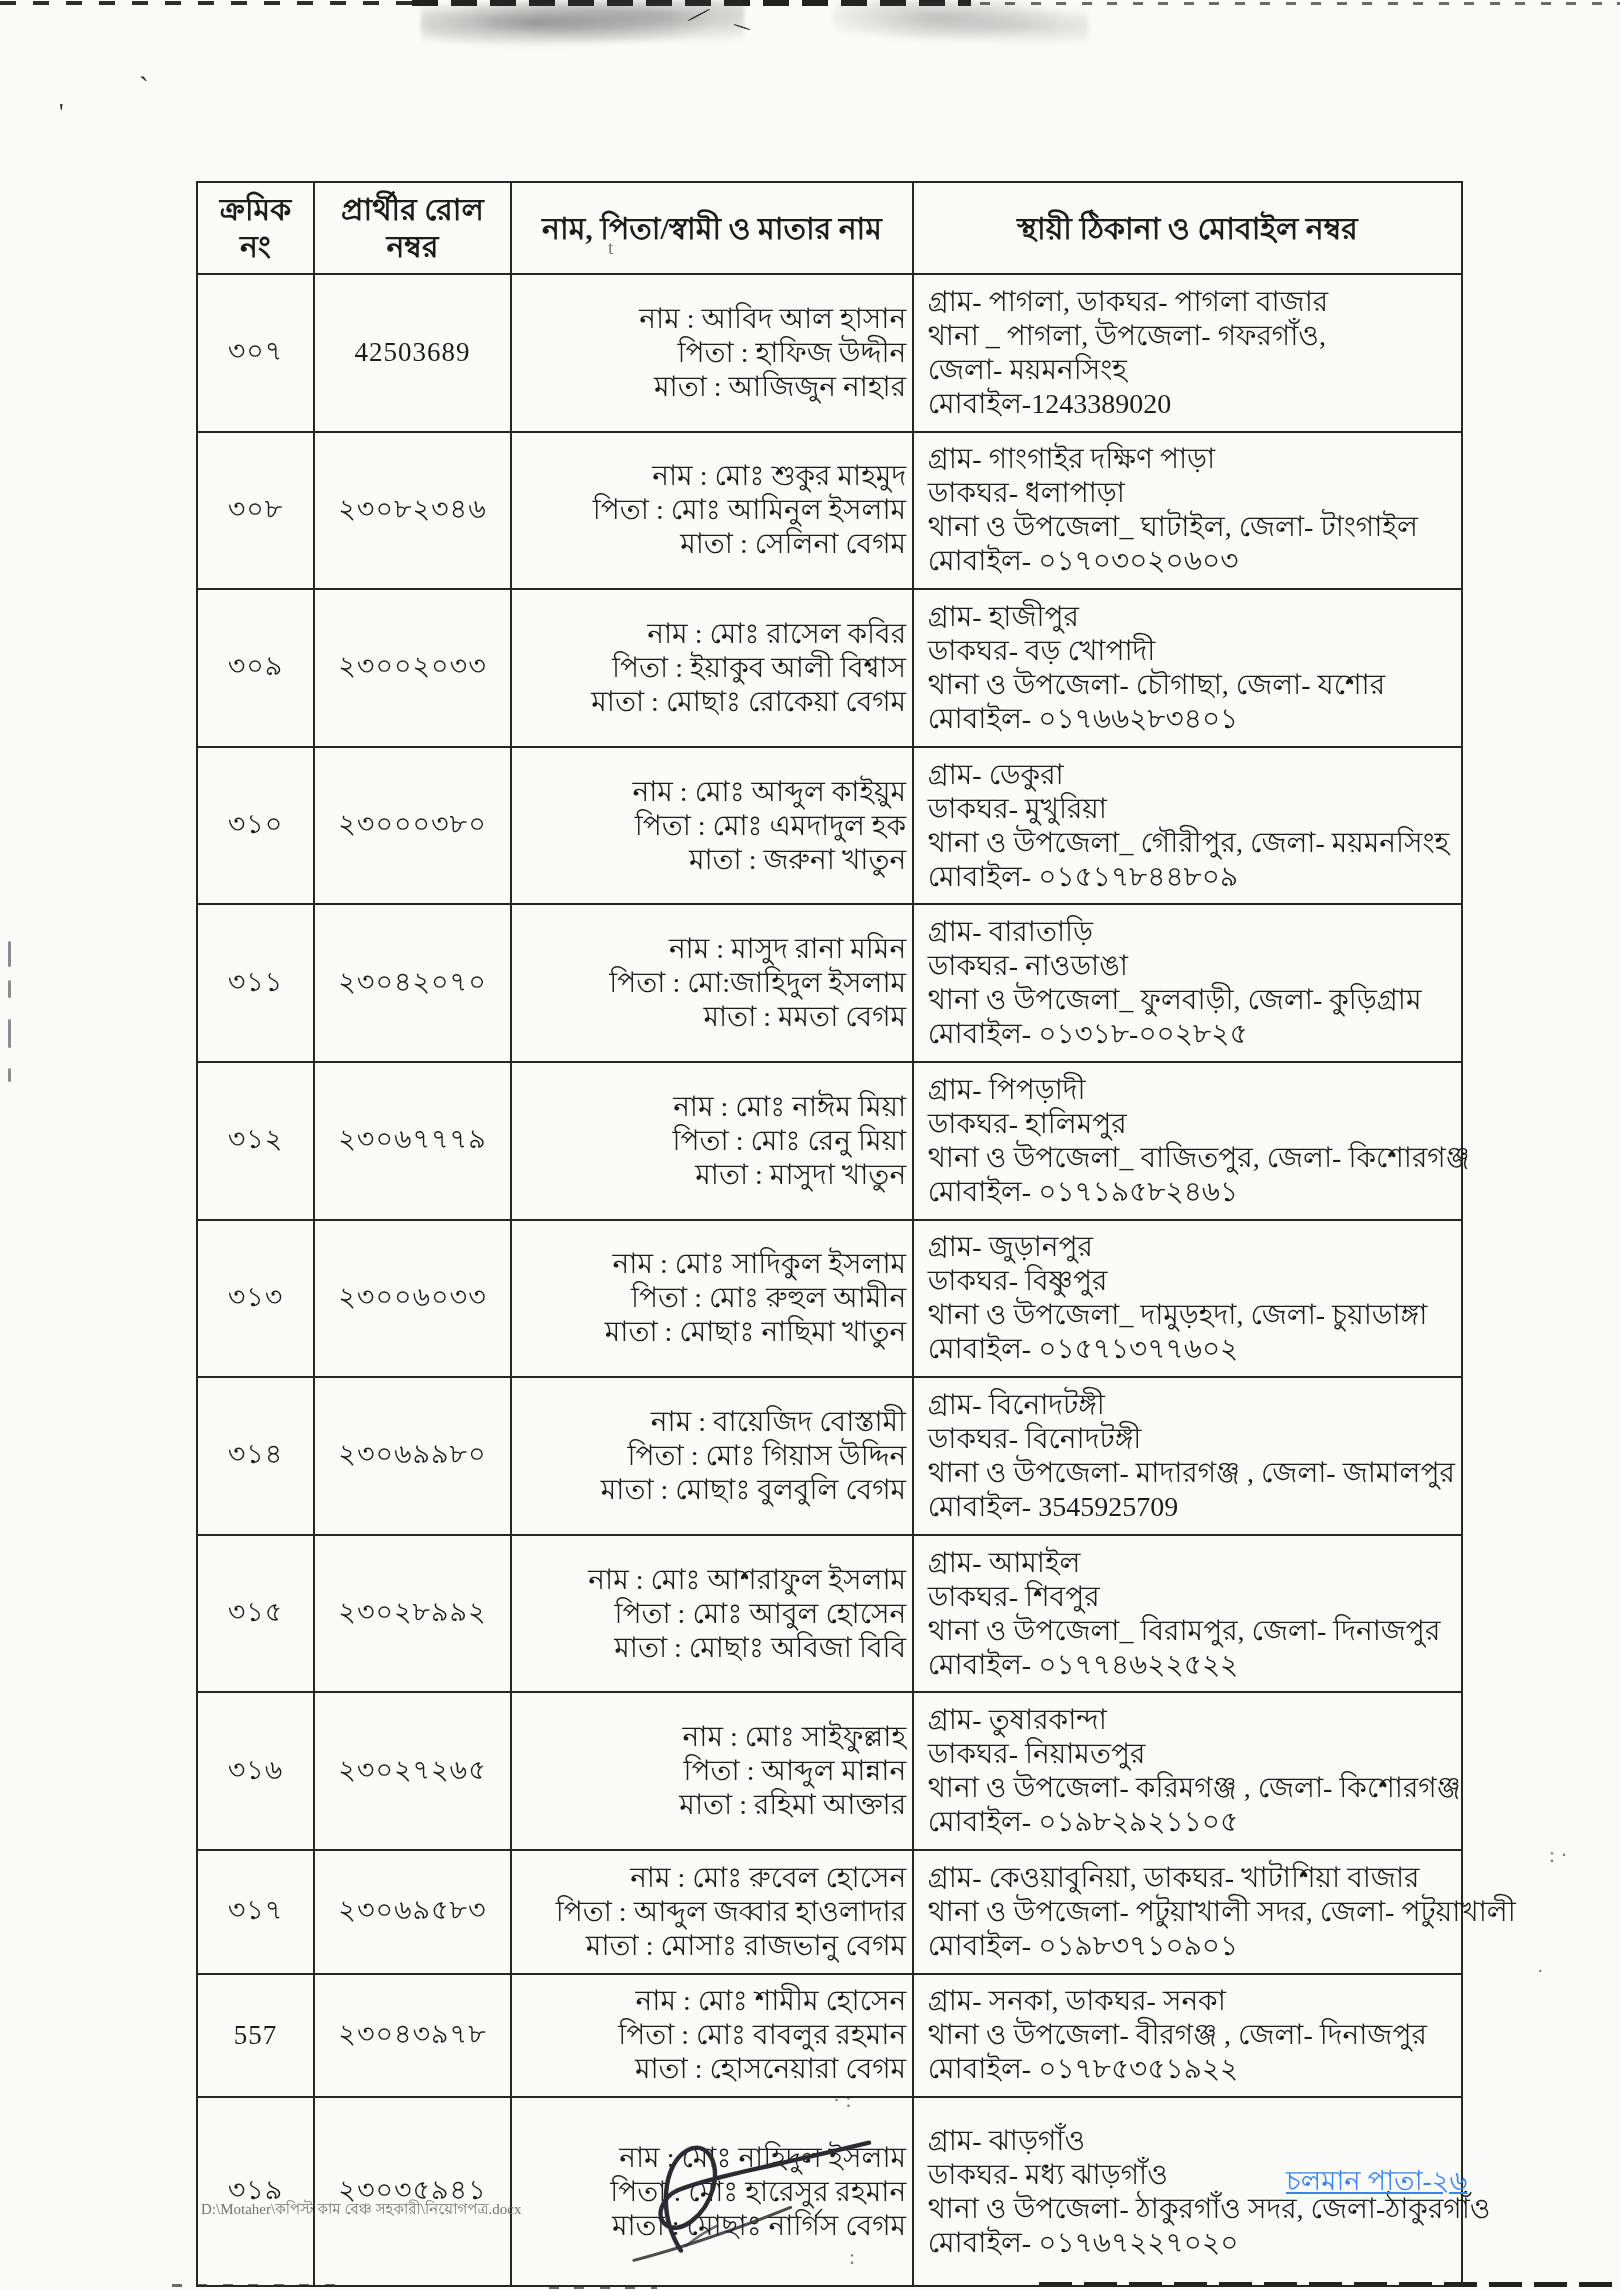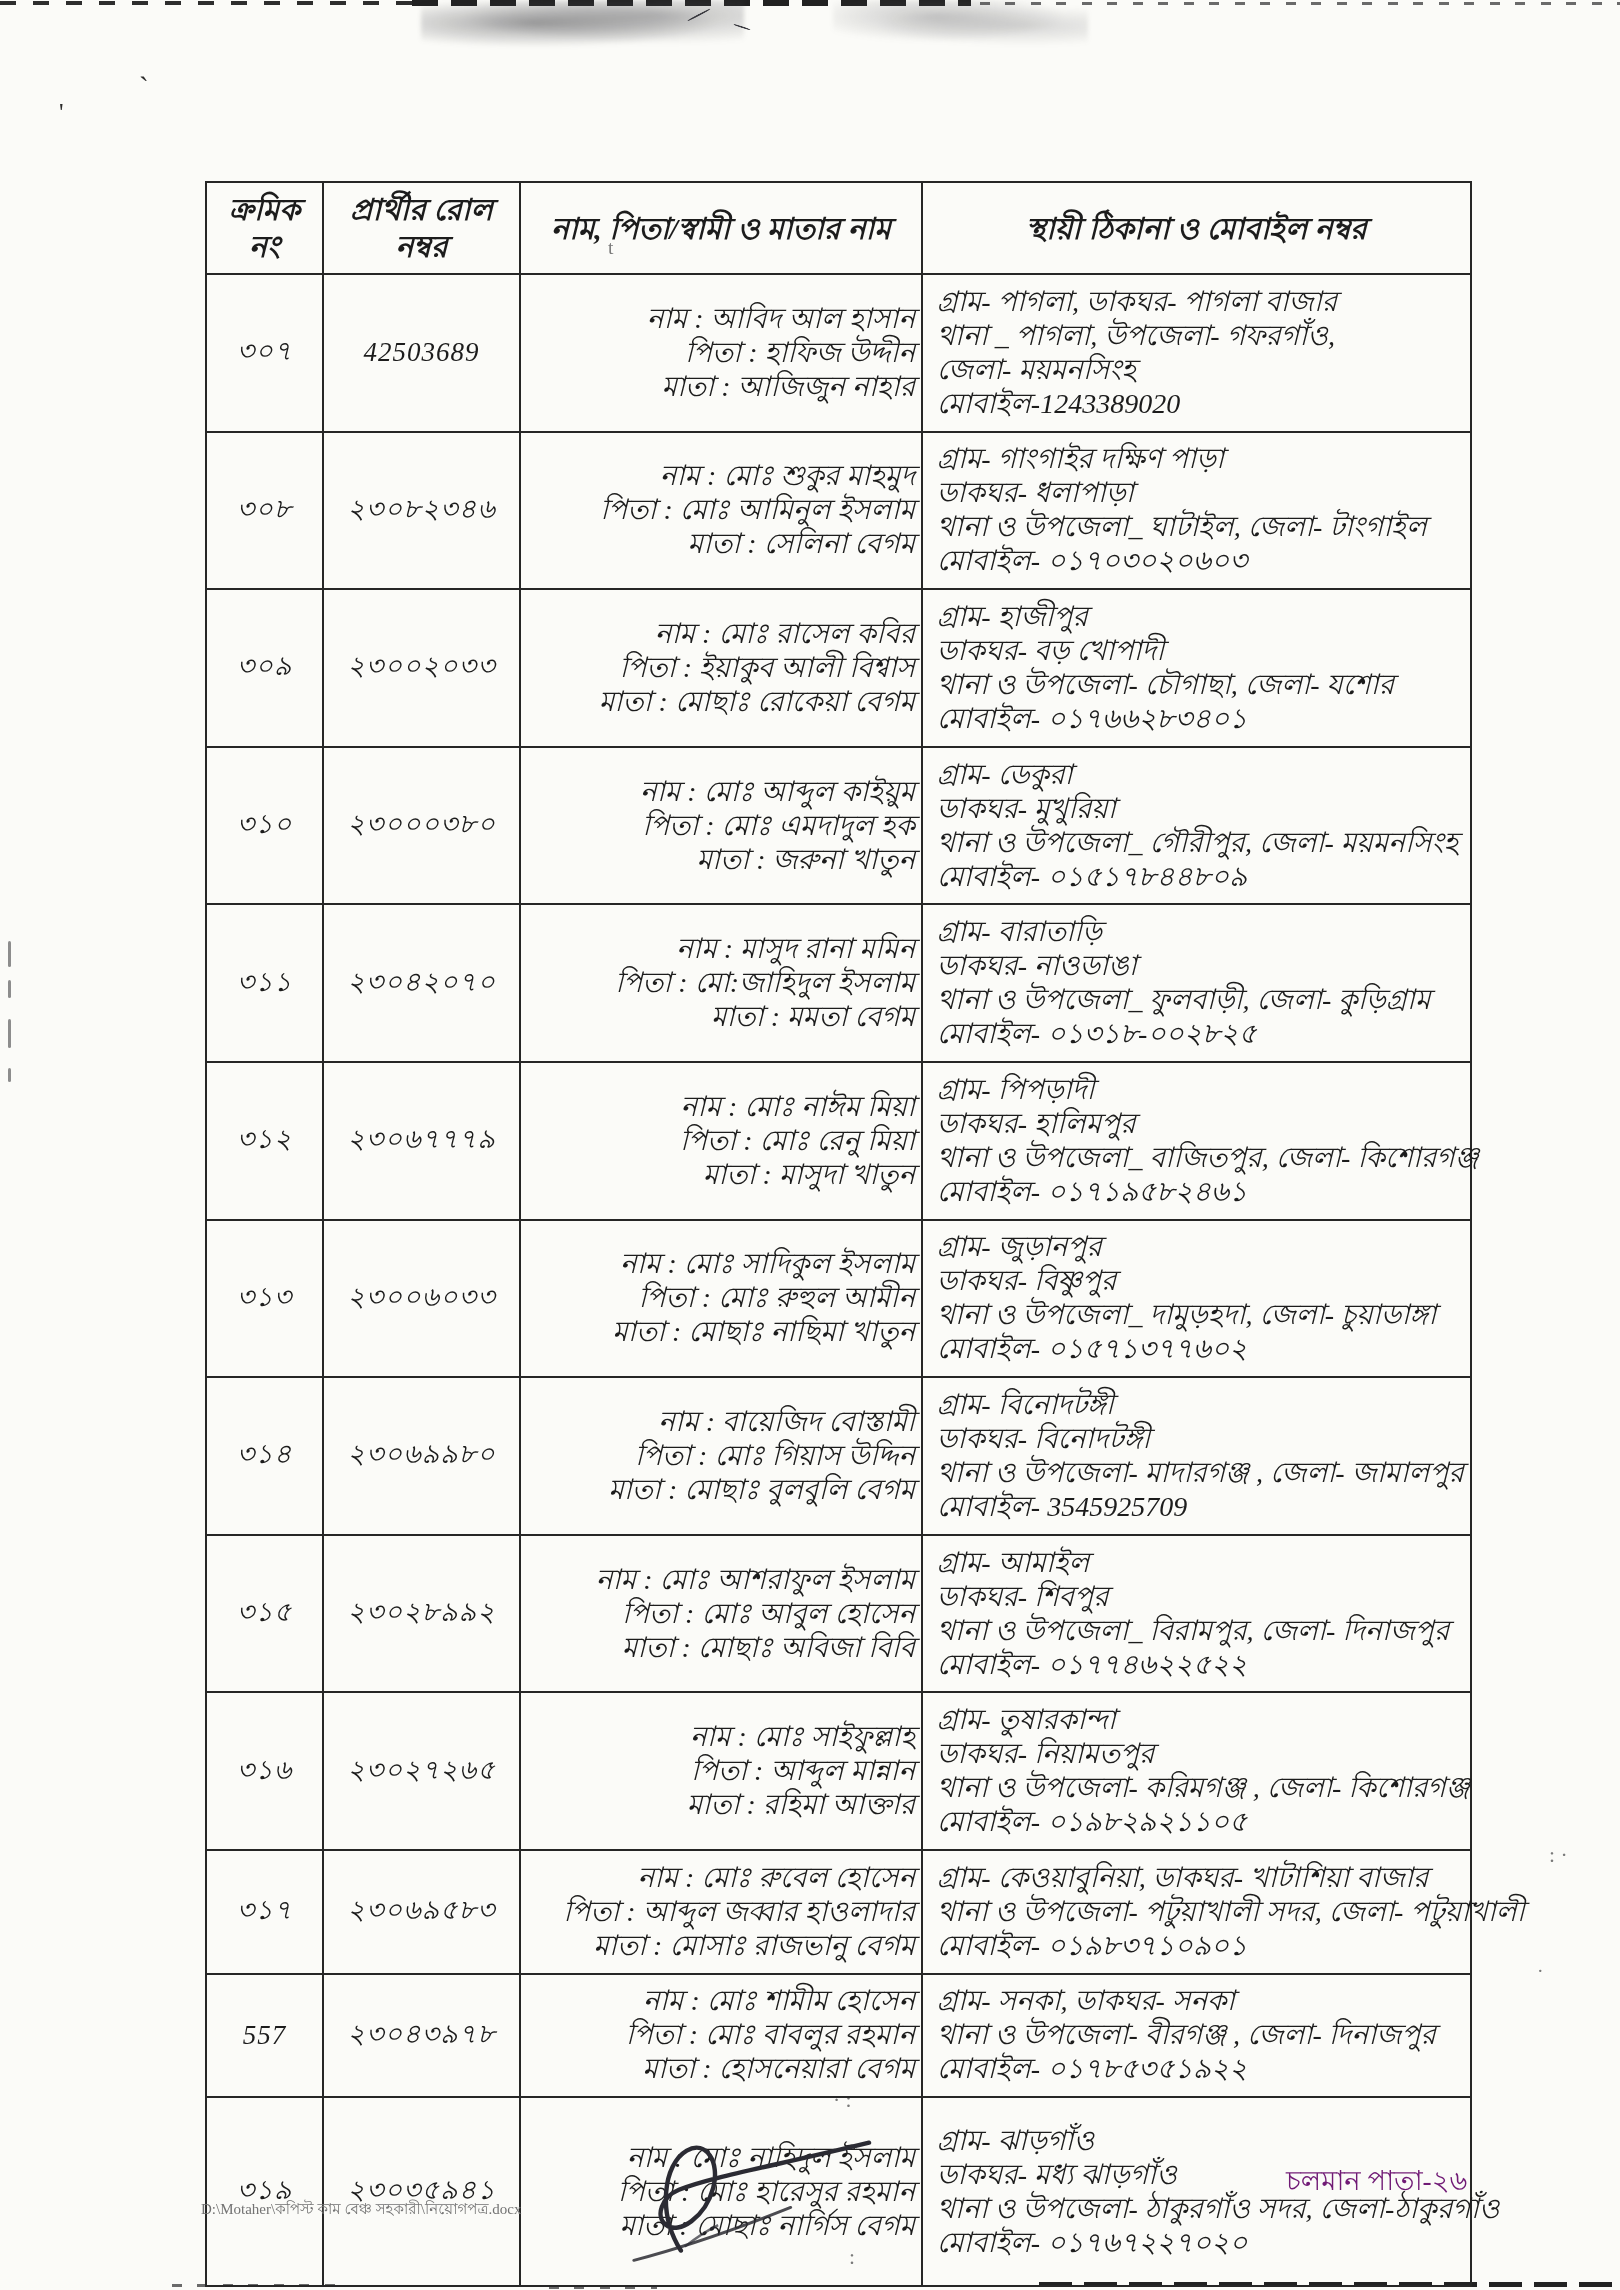--- a/index.html
+++ b/index.html
@@ -19,42 +19,42 @@
   .smudge.s2 { left:833px; top:0; width:255px; height:47px;
     background:radial-gradient(ellipse at 40% 35%, rgba(80,80,85,.30), transparent 60%),
                radial-gradient(ellipse at 75% 55%, rgba(90,90,95,.22), transparent 55%); }
   .scribble { position:absolute; border-top:2.9px solid #3a3a40; width:25.5px; border-radius:50%; }
   .tick-mark { position:absolute; font-size:29px; color:#2c2c2c; }
   .margin-bar { position:absolute; width:2.9px; background:#8d8d8d; border-radius:2px; }
   .faint-note { position:absolute; color:#7a7a7a; }
 
   
   table.doc {
-    position:absolute; left:205px; top:181px; width:1264px;
-    border-collapse:collapse; table-layout:fixed;font-style:italic;
+    position:absolute; left:196px; top:181px; width:1264px;
+    border-collapse:collapse; table-layout:fixed;
   }
   table.doc th, table.doc td {
     border:2px solid #262626; vertical-align:middle;
   }
   table.doc { border:2.9px solid #222; }
   thead th {
     font-weight:bold; font-size:30px; text-align:center;
     height:86px; line-height:37px; padding:2px 3.9px;
     border-bottom-width:2.9px;
   }
   td.c-serial, td.c-roll { text-align:center; font-size:27px; letter-spacing:1px; }
   td.c-name { padding:9.8px 5.9px 9.8px 23.5px;text-align:right; }
   td.c-addr { padding:9.8px 5.9px 9.8px 13.7px;margin-top:39px; }
   .line { font-size:28px; line-height:34px; white-space:nowrap; }
   tbody tr:last-child td { padding-top:25.5px; padding-bottom:25.5px; }
   tbody tr:last-child td.c-serial, tbody tr:last-child td.c-roll { padding-top:0; padding-bottom:0; }
 
   
   .filepath { position:absolute; left:201px; top:2197px; font-size:15px; color:#737373; }
-  .pagenote { position:absolute; left:1286px; top:2160px; font-size:27.4px; color:#701a75; }
+  .pagenote { position:absolute; left:1286px; top:2160px; font-size:27.4px; color:#3b82f6;text-decoration:underline; }
   .signature { position:absolute; left:616px; top:2129px; }
 </style>
 </head>
 <body>
 
 <div class="page">
 
   <div class="dash-strip" style="left:0; top:1px; width:412px; height:3.9px;"></div>
   <div class="dash-strip" style="left:412px; top:0; width:559px; height:5.9px; background:repeating-linear-gradient(90deg,#222 0 25.5px, transparent 25.5px 39px);"></div>
   <div class="dash-strip light" style="left:980px; top:2px; width:640px; height:2.9px;"></div>

